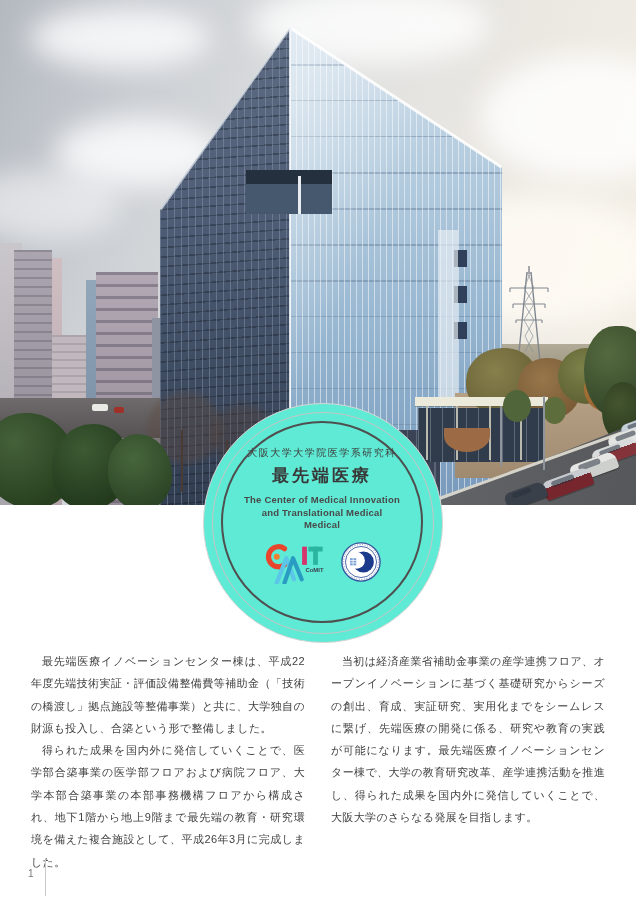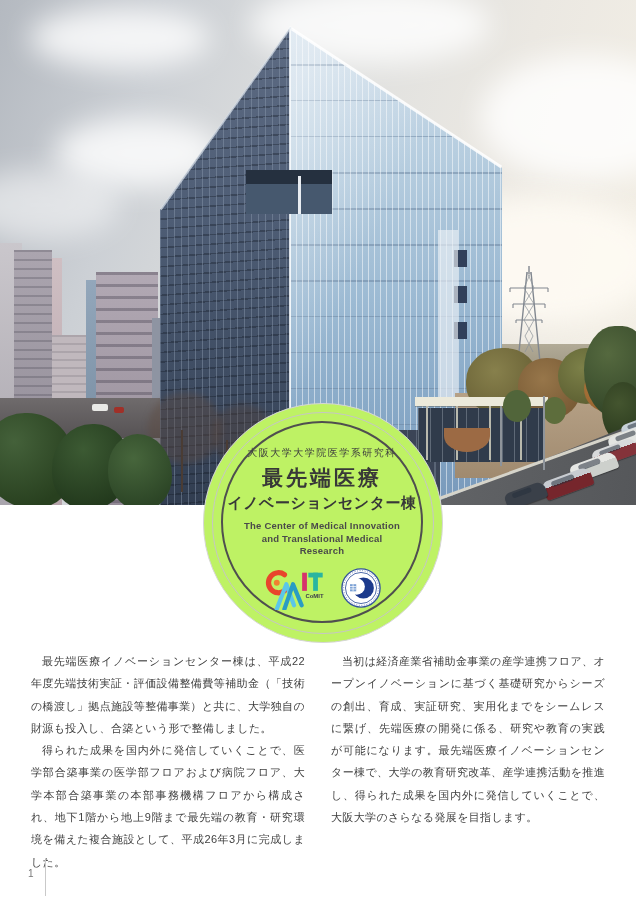--- a/index.html
+++ b/index.html
@@ -109,27 +109,27 @@
   .car::before{content:'';position:absolute;left:18%;top:10%;width:48%;height:32%;background:rgba(38,48,60,.55);border-radius:3px;}
   .c0{left:505px;top:487px;width:42px;height:17px;background:#3a4049;}
   .c1{left:543px;top:474px;width:50px;height:19px;background:linear-gradient(180deg,#c8ccd1 35%,#76262c 35%);}
   .c2{left:570px;top:458px;width:48px;height:18px;background:linear-gradient(180deg,#e6e7e4 40%,#cdd0cc 40%);}
   .c3{left:592px;top:444px;width:46px;height:17px;background:linear-gradient(180deg,#d8dadb 35%,#84333a 35%);}
   .c4{left:608px;top:430px;width:44px;height:16px;background:#e2e4e1;}
   .c5{left:621px;top:419px;width:40px;height:15px;background:#c6d0d8;}
   .pylon{position:absolute;left:506px;top:264px;width:46px;height:98px;}
 
   
-  .ring{position:absolute;border-radius:50%;background:#bef264;}
+  .ring{position:absolute;border-radius:50%;background:#5eead4;}
   .ring-outer{left:203px;top:403px;width:238px;height:238px;border:1px solid #d6d6d6;}
   .ring-mid{left:212px;top:412px;width:220px;height:220px;border:1px solid #c6c6c6;}
   .ring-inner{left:221px;top:421px;width:202px;height:202px;border:2px solid #4f4f4f;
         box-sizing:border-box;display:flex;flex-direction:column;align-items:center;padding-top:23px;}
   .aff{font-size:10px;letter-spacing:1.5px;color:#3e3e3e;white-space:nowrap;}
-  .t1{font-size:21px;font-weight:600;letter-spacing:3px;color:#383838;margin-top:4px;white-space:nowrap;}
+  .t1{font-size:17px;font-weight:600;letter-spacing:3px;color:#383838;margin-top:4px;white-space:nowrap;}
   .t2{font-size:15px;font-weight:600;letter-spacing:.5px;color:#383838;margin-top:2px;white-space:nowrap;}
   .en{margin-top:7px;text-align:center;font-size:9.5px;font-weight:700;line-height:12.5px;color:#4a4a4a;letter-spacing:.2px;}
   .logos{margin-top:8px;display:flex;align-items:center;gap:15px;}
 
   
   .columns{position:absolute;left:31px;top:650px;width:574px;display:flex;gap:26px;}
   .col{flex:1;font-size:11px;line-height:22.3px;letter-spacing:.35px;color:#3f3f3f;text-align:justify;}
   .col p{margin:0;text-indent:1em;}
 
   
@@ -217,25 +217,24 @@
     <div class="tree tg1"></div>
     <div class="tree tg2"></div>
     <div class="tree tg3"></div>
   </div>
 
   <div class="ring ring-outer"></div>
   <div class="ring ring-mid"></div>
   <div class="ring ring-inner">
     <div class="aff">大阪大学大学院医学系研究科</div>
     <div class="t1">最先端医療</div>
-    <div class="t2">イノベーションセンター棟</div>
     <div class="en">
       <div>The Center of Medical Innovation</div>
       <div>and Translational Medical</div>
-      <div>Research</div>
+      <div>Medical</div>
     </div>
     <div class="logos">
       <svg width="62" height="44" viewBox="0 0 64 46">
         <path d="M22 9 A10.5 10.5 0 1 0 22 26" fill="none" stroke="#e8452c" stroke-width="5.5" stroke-linecap="round"></path>
         <circle cx="14" cy="17.5" r="3.1" fill="#f08030"></circle>
         <path d="M14 45 L24 19 L32 41" fill="none" stroke="#5bc6e8" stroke-width="4.4" stroke-linecap="round" stroke-linejoin="round"></path>
         <path d="M22 45 L31 19 L40 41" fill="none" stroke="#2a9cc4" stroke-width="4.4" stroke-linecap="round" stroke-linejoin="round"></path>
         <rect x="40.5" y="7" width="5" height="19" fill="#d6336c"></rect>
         <rect x="47" y="7" width="15" height="5" fill="#2ab5a0"></rect>
         <rect x="52" y="7" width="5" height="19" fill="#2ab5a0"></rect>

